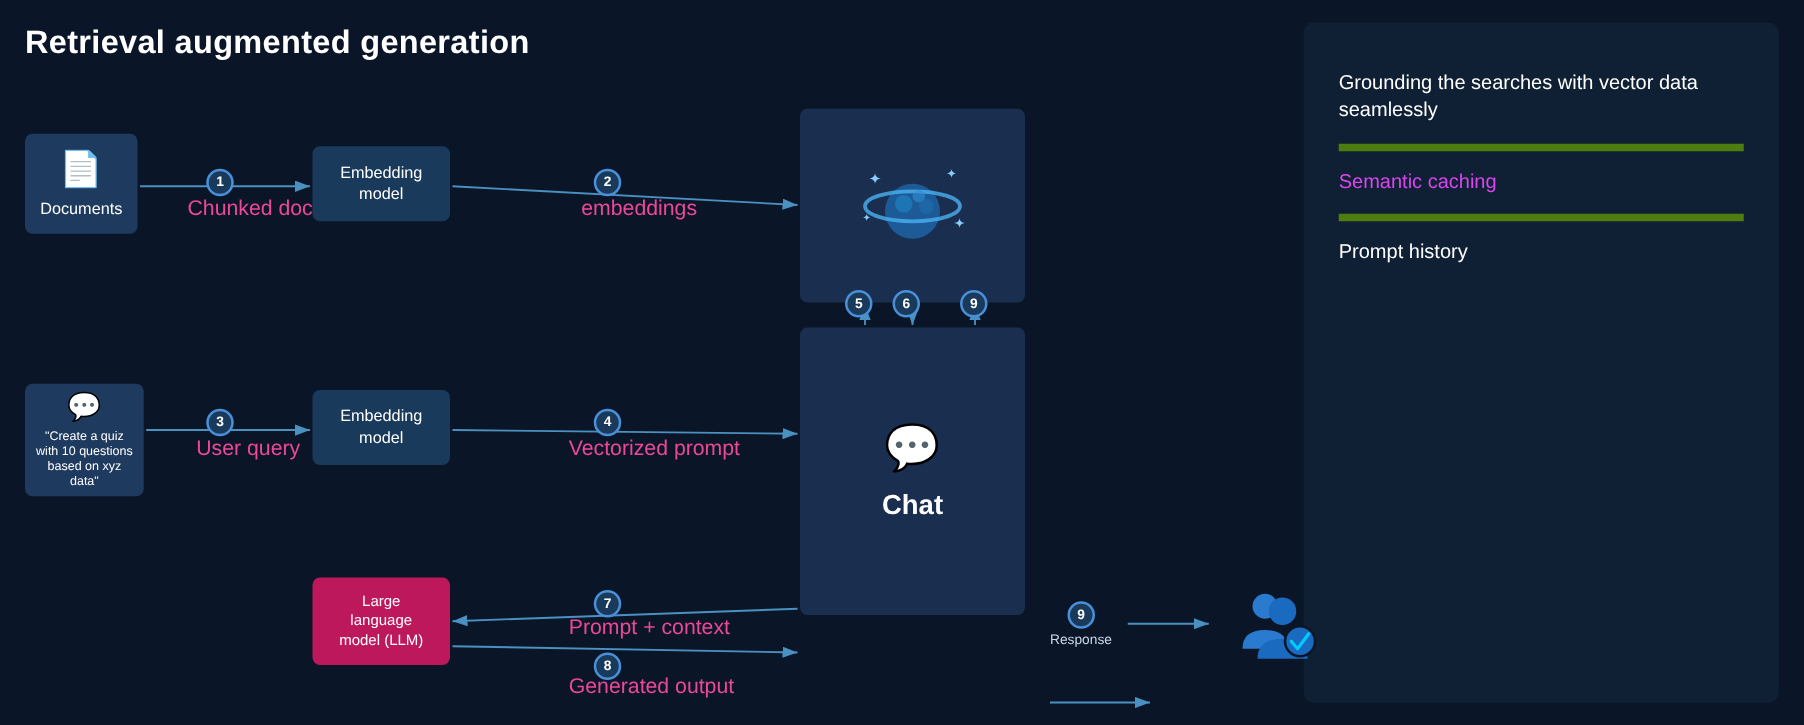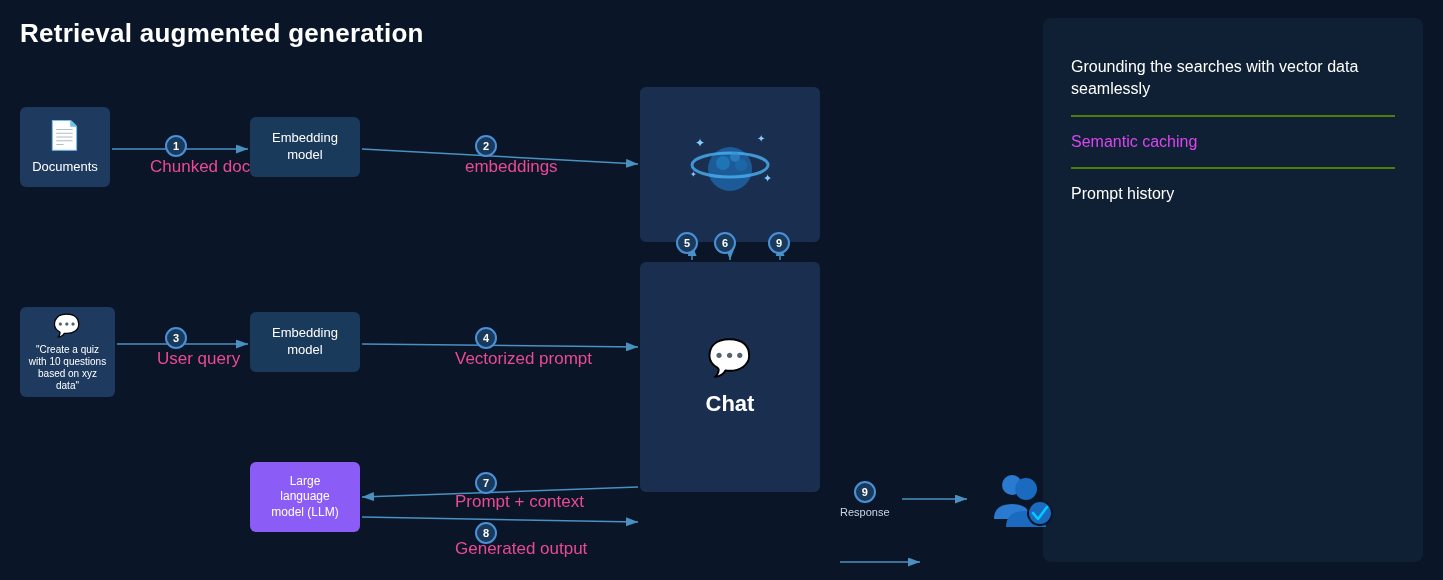--- a/index.html
+++ b/index.html
@@ -114,21 +114,21 @@
       flex-direction: column;
       font-size: 11px;
       gap: 4px;
     }
 
     .box-llm {
       left: 230px;
       top: 395px;
       width: 110px;
       height: 70px;
-      background: #8b5cf6;
+      background: #be185d;
       font-size: 12px;
     }
 
     
     .step-circle {
       position: absolute;
       width: 22px;
       height: 22px;
       border-radius: 50%;
       background: #1a3a5c;
@@ -193,21 +193,21 @@
       border-radius: 8px;
       padding: 24px 28px;
       margin-left: 20px;
       display: flex;
       flex-direction: column;
       gap: 0;
     }
 
     .feature-item {
       padding: 14px 0;
-      border-bottom: 2px solid #4d7c0f;
+      border-bottom: 6px solid #4d7c0f;
     }
 
     .feature-item:last-child {
       border-bottom: none;
     }
 
     .feature-text {
       font-size: 16px;
       color: #ffffff;
       line-height: 1.4;

